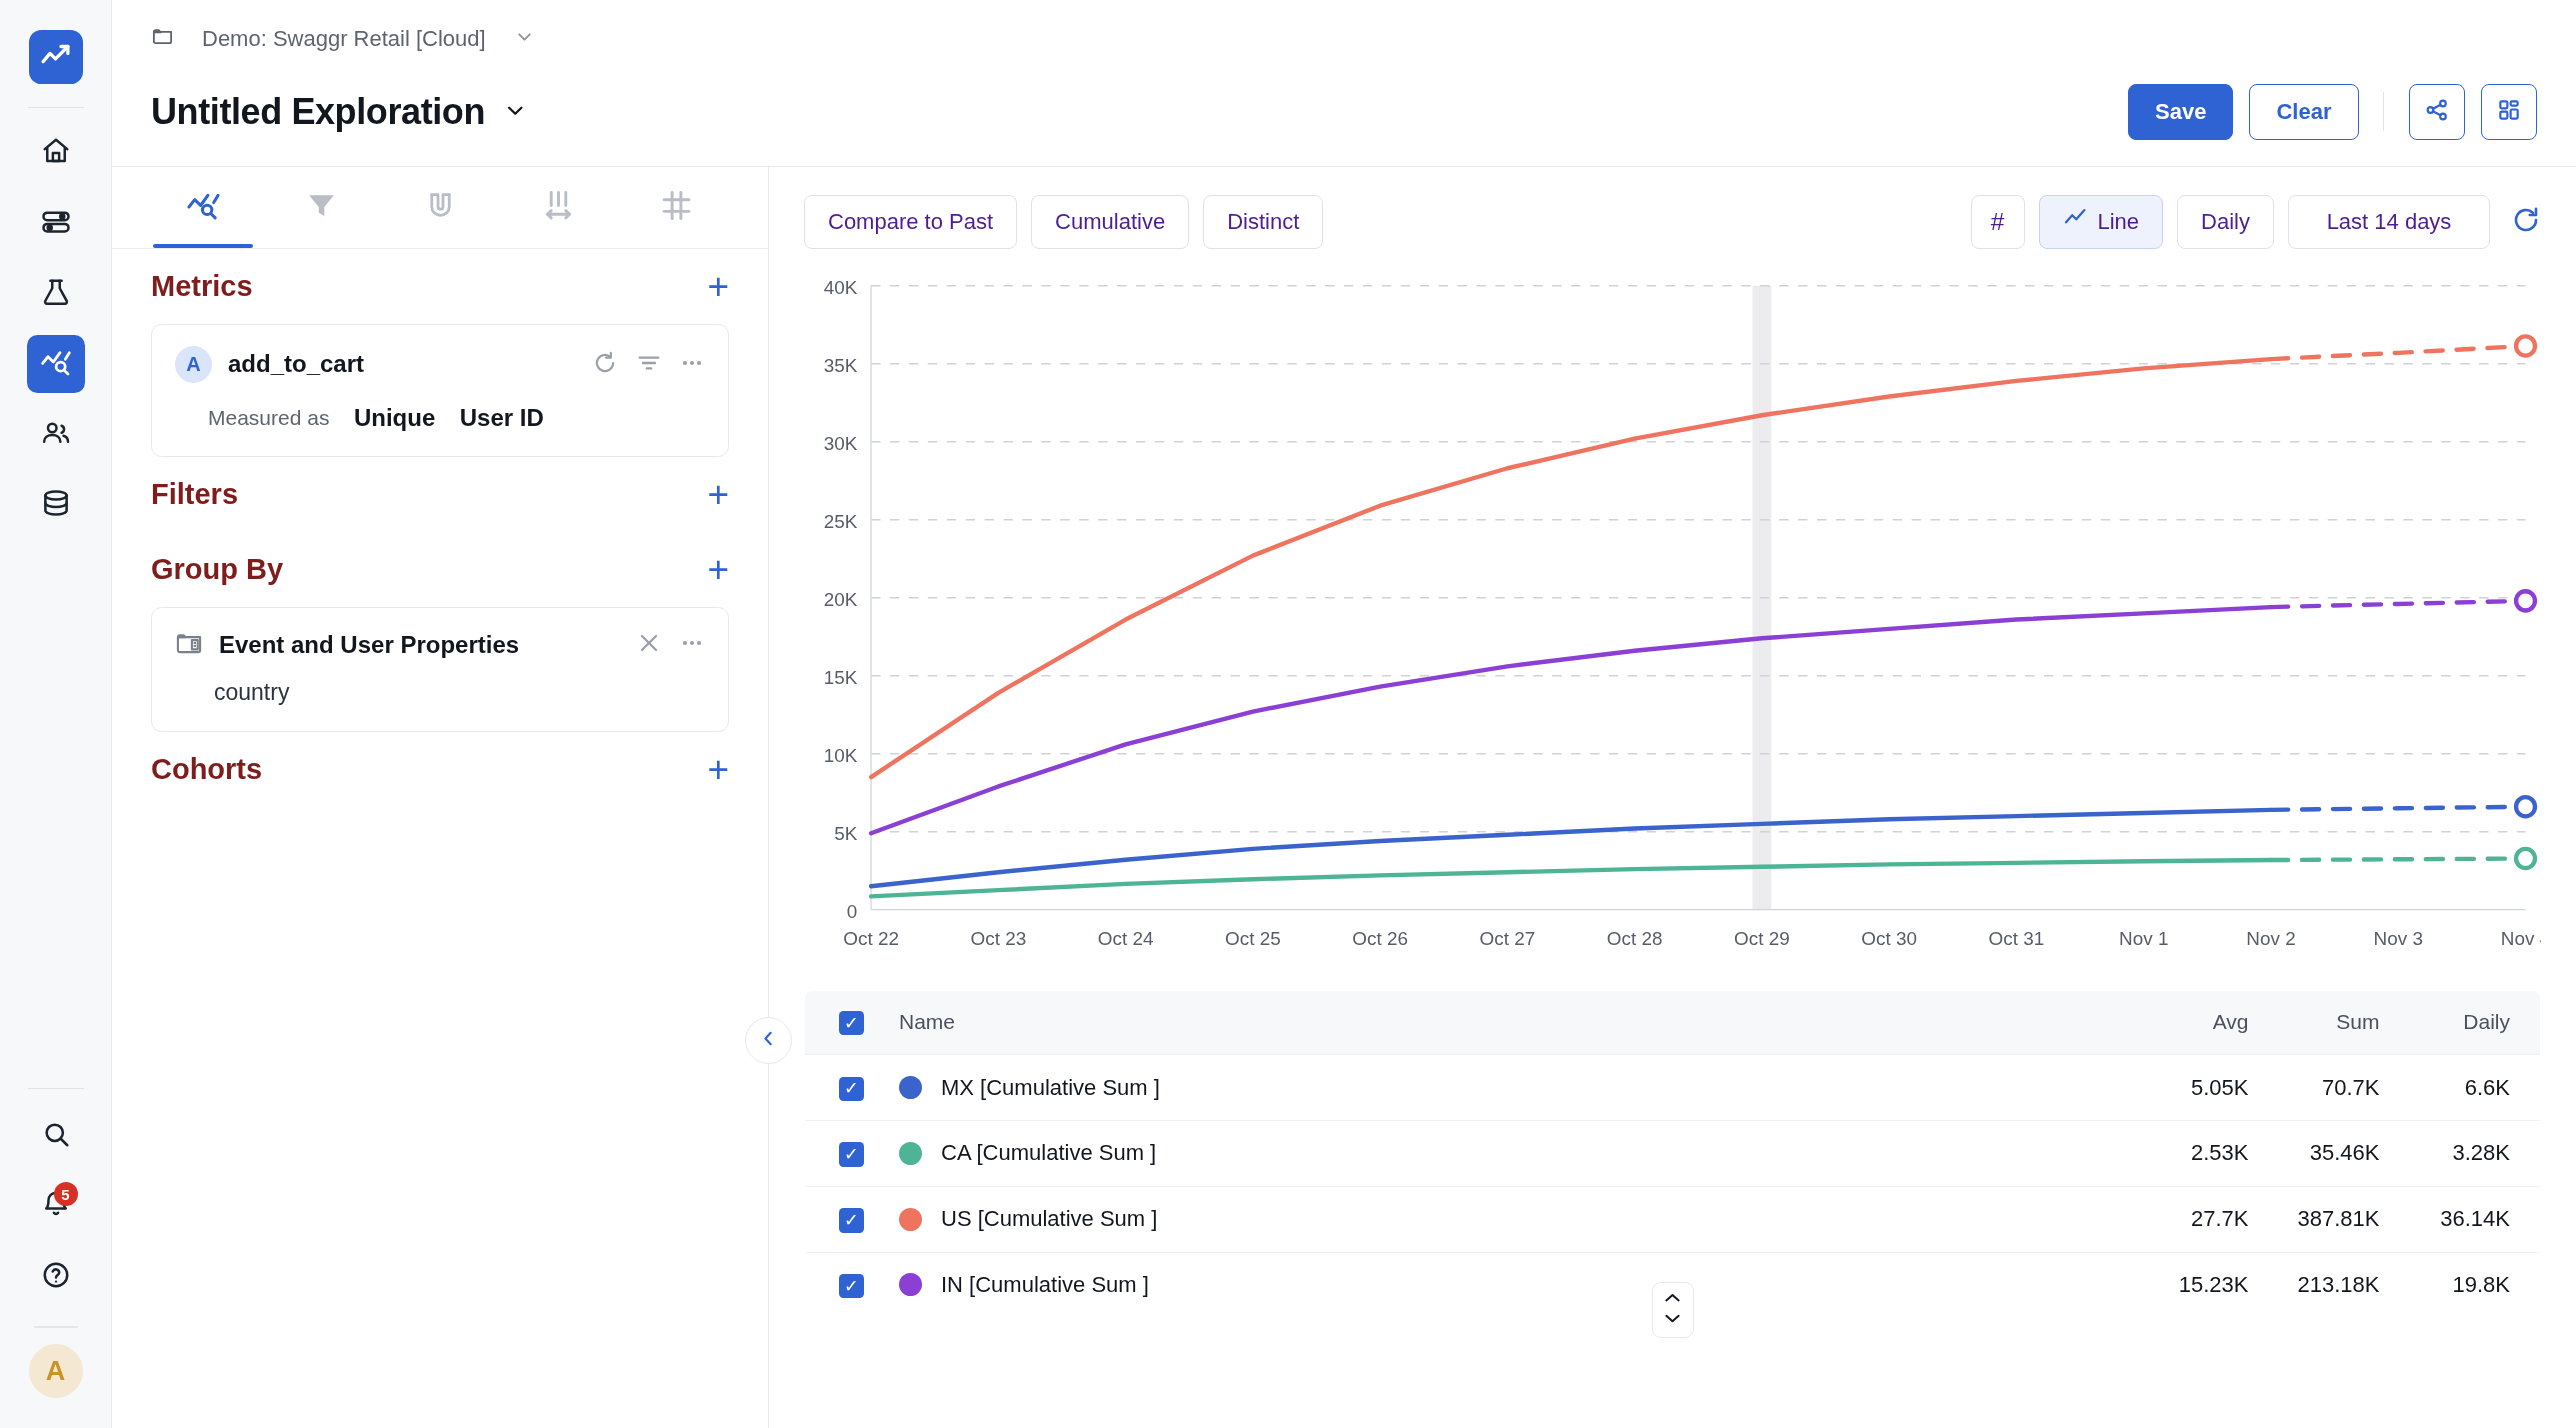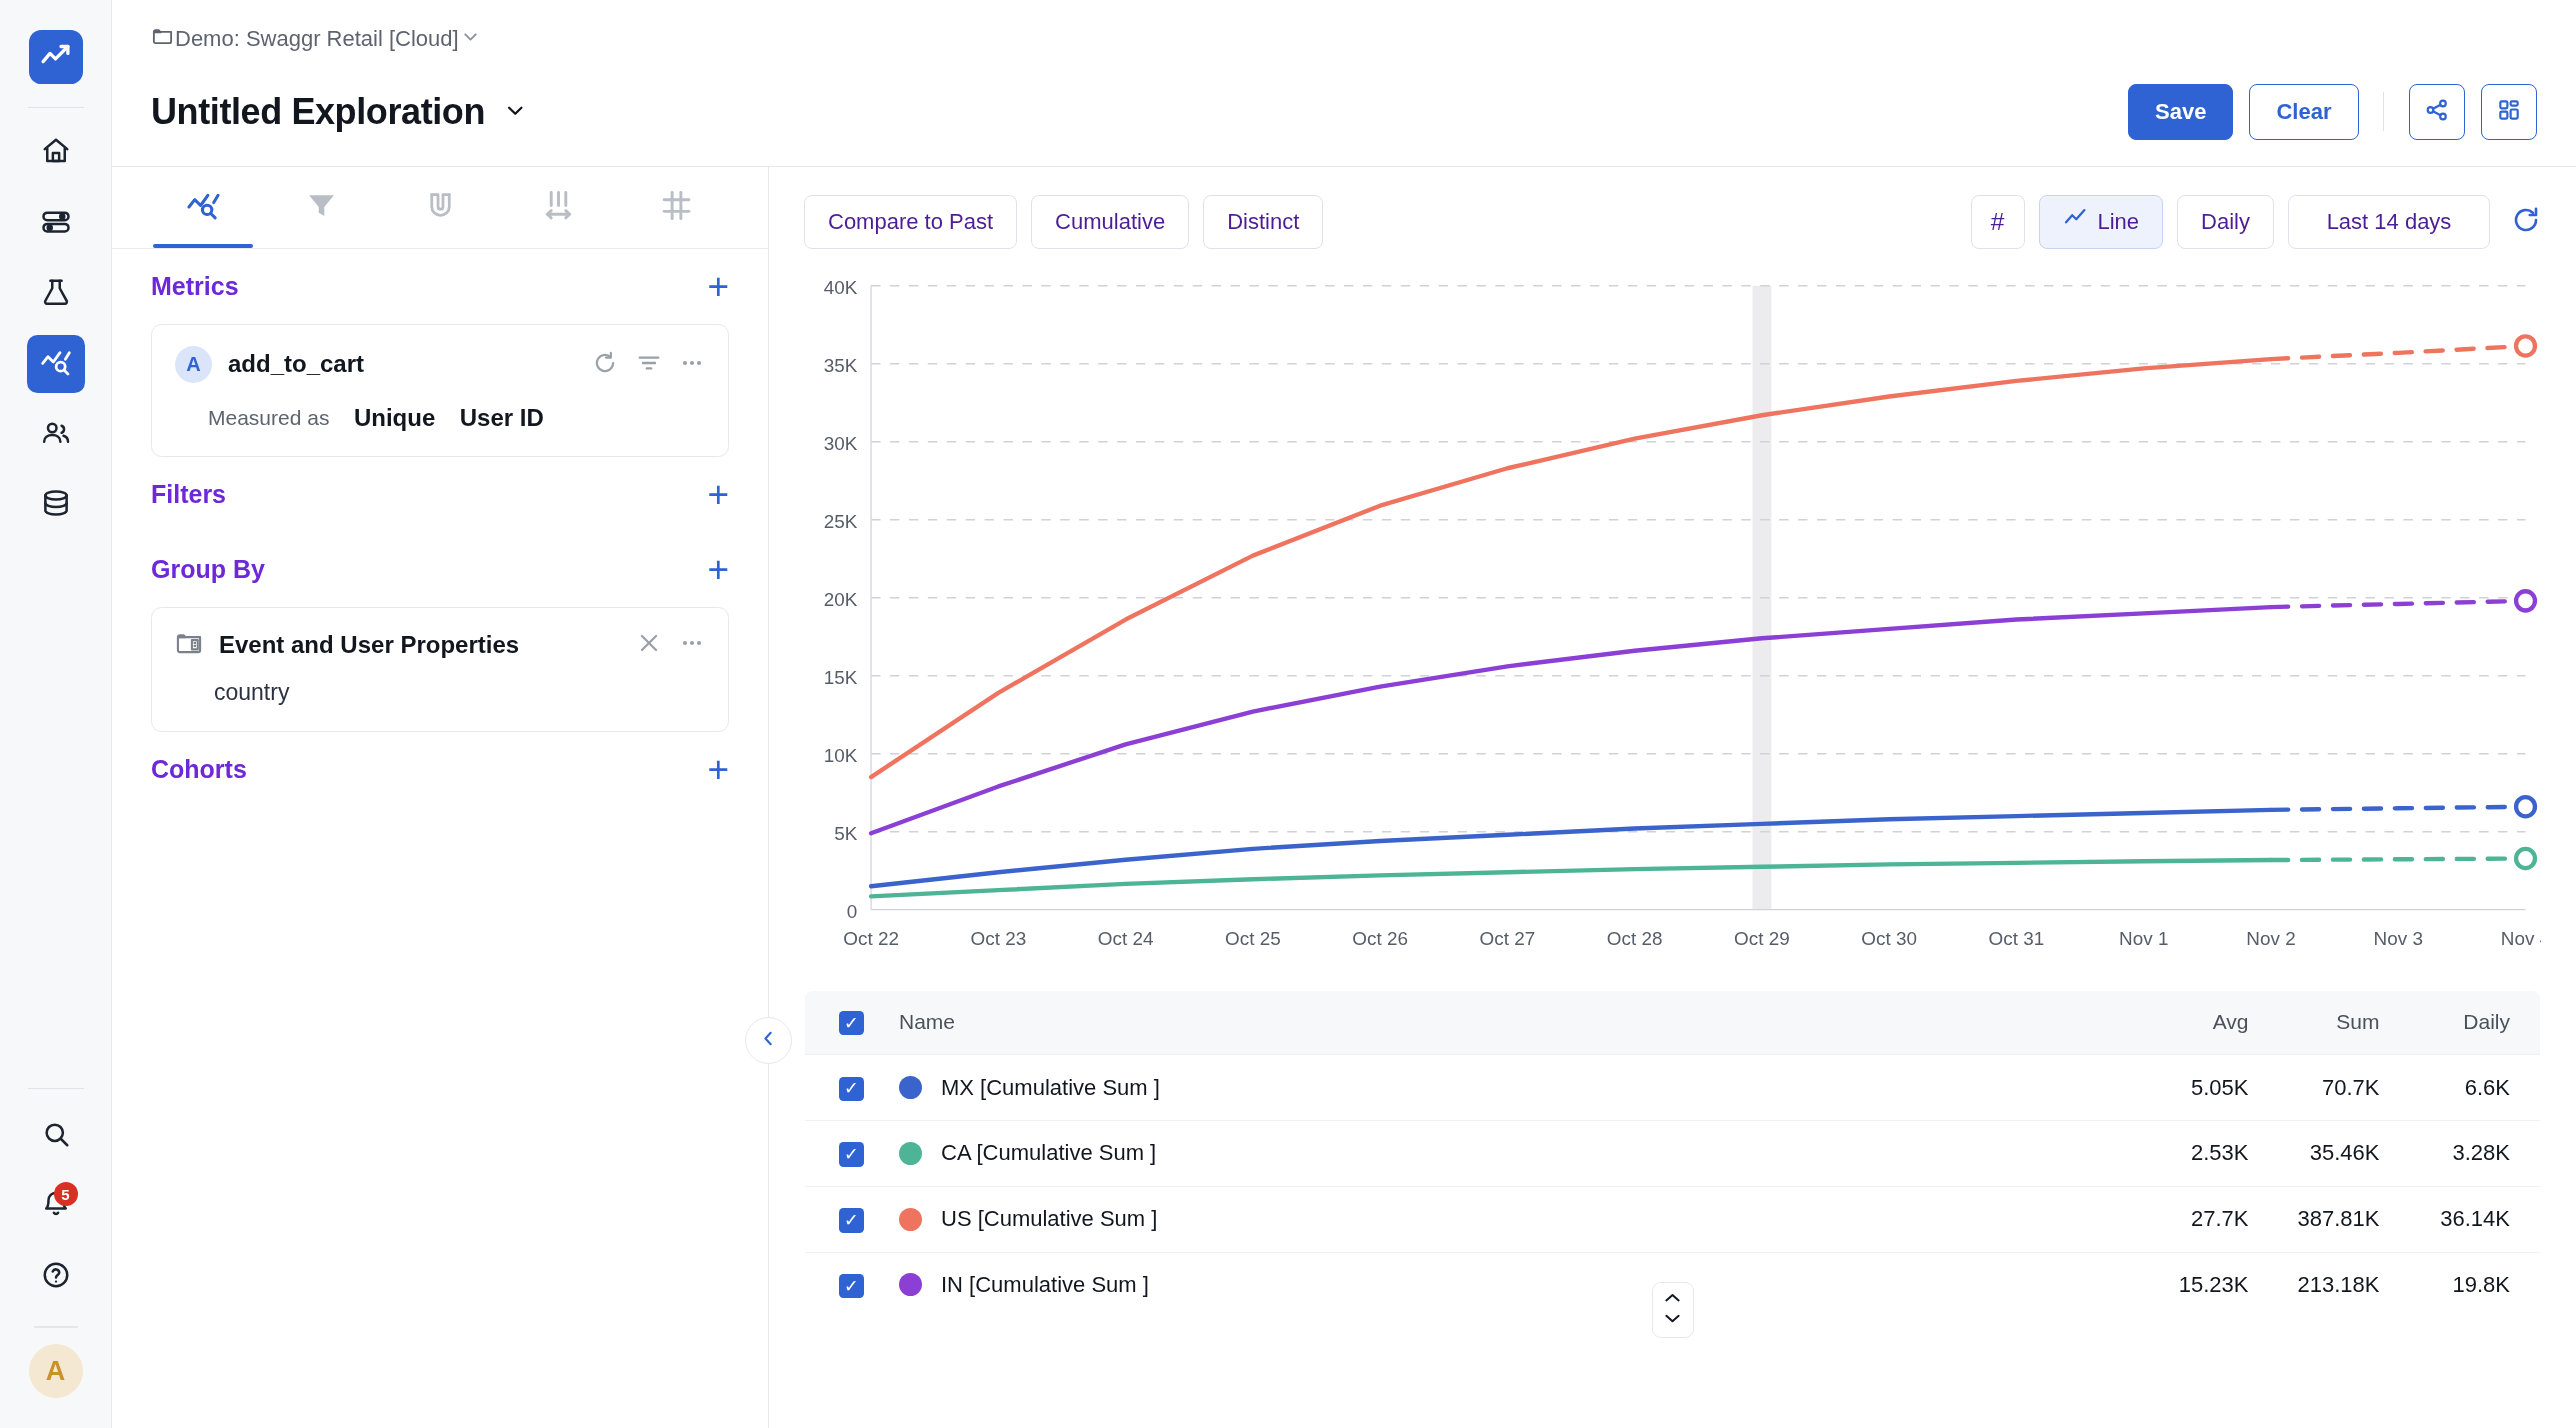--- a/index.html
+++ b/index.html
@@ -48,21 +48,21 @@
     background: #f5e8d2; color: #c89328;
     display: flex; align-items: center; justify-content: center;
     font-size: 27px; font-weight: 600; margin-bottom: 30px;
   }
 
   
   .main { flex: 1 1 auto; display: flex; flex-direction: column; min-width: 0; }
 
   .topbar { padding: 24.5px 39px 0 39px; }
   .breadcrumb {
-    display: flex; align-items: center; gap: 1px;
+    display: flex; align-items: center; gap: 28px;
     color: #5d6470; font-size: 22px; cursor: pointer;
   }
   .titlerow {
     display: flex; align-items: center; justify-content: space-between;
     margin-top: 30px; padding-bottom: 26px;
   }
   .title-left { display: flex; align-items: center; gap: 17.5px; }
   .page-title { font-size: 36px; font-weight: 700; color: #11161f; letter-spacing: -0.4px; }
   .title-actions { display: flex; align-items: center; gap: 16px; }
   .btn {
@@ -98,21 +98,21 @@
   .ptab.active::after {
     content: ''; position: absolute; left: 8%; right: 8%; bottom: -0.9px;
     height: 4.4px; background: #2f62d3; border-radius: 2.6px;
   }
   .ptab.dim { color: #b9bdc5; }
 
   .section-head {
     display: flex; align-items: center; justify-content: space-between;
     padding: 0 39px; height: 75px;
   }
-  .section-title { font-size: 25px; font-weight: 700; color: #6d28d9; }
+  .section-title { font-size: 29px; font-weight: 700; color: #7f1d1d; }
   .plus { color: #2f62d3; font-size: 37px; line-height: 1; cursor: pointer; font-weight: 300; }
 
   .card {
     margin: 0 39px; border: 0.9px solid #e6e8ec; border-radius: 10.5px;
     padding: 21px 23px 24.5px 23px; background: #fff;
   }
   .card-row1 { display: flex; align-items: center; gap: 16px; }
   .pill-a {
     width: 37px; height: 37px; border-radius: 50%;
     background: #dbe5fa; color: #2f62d3;

